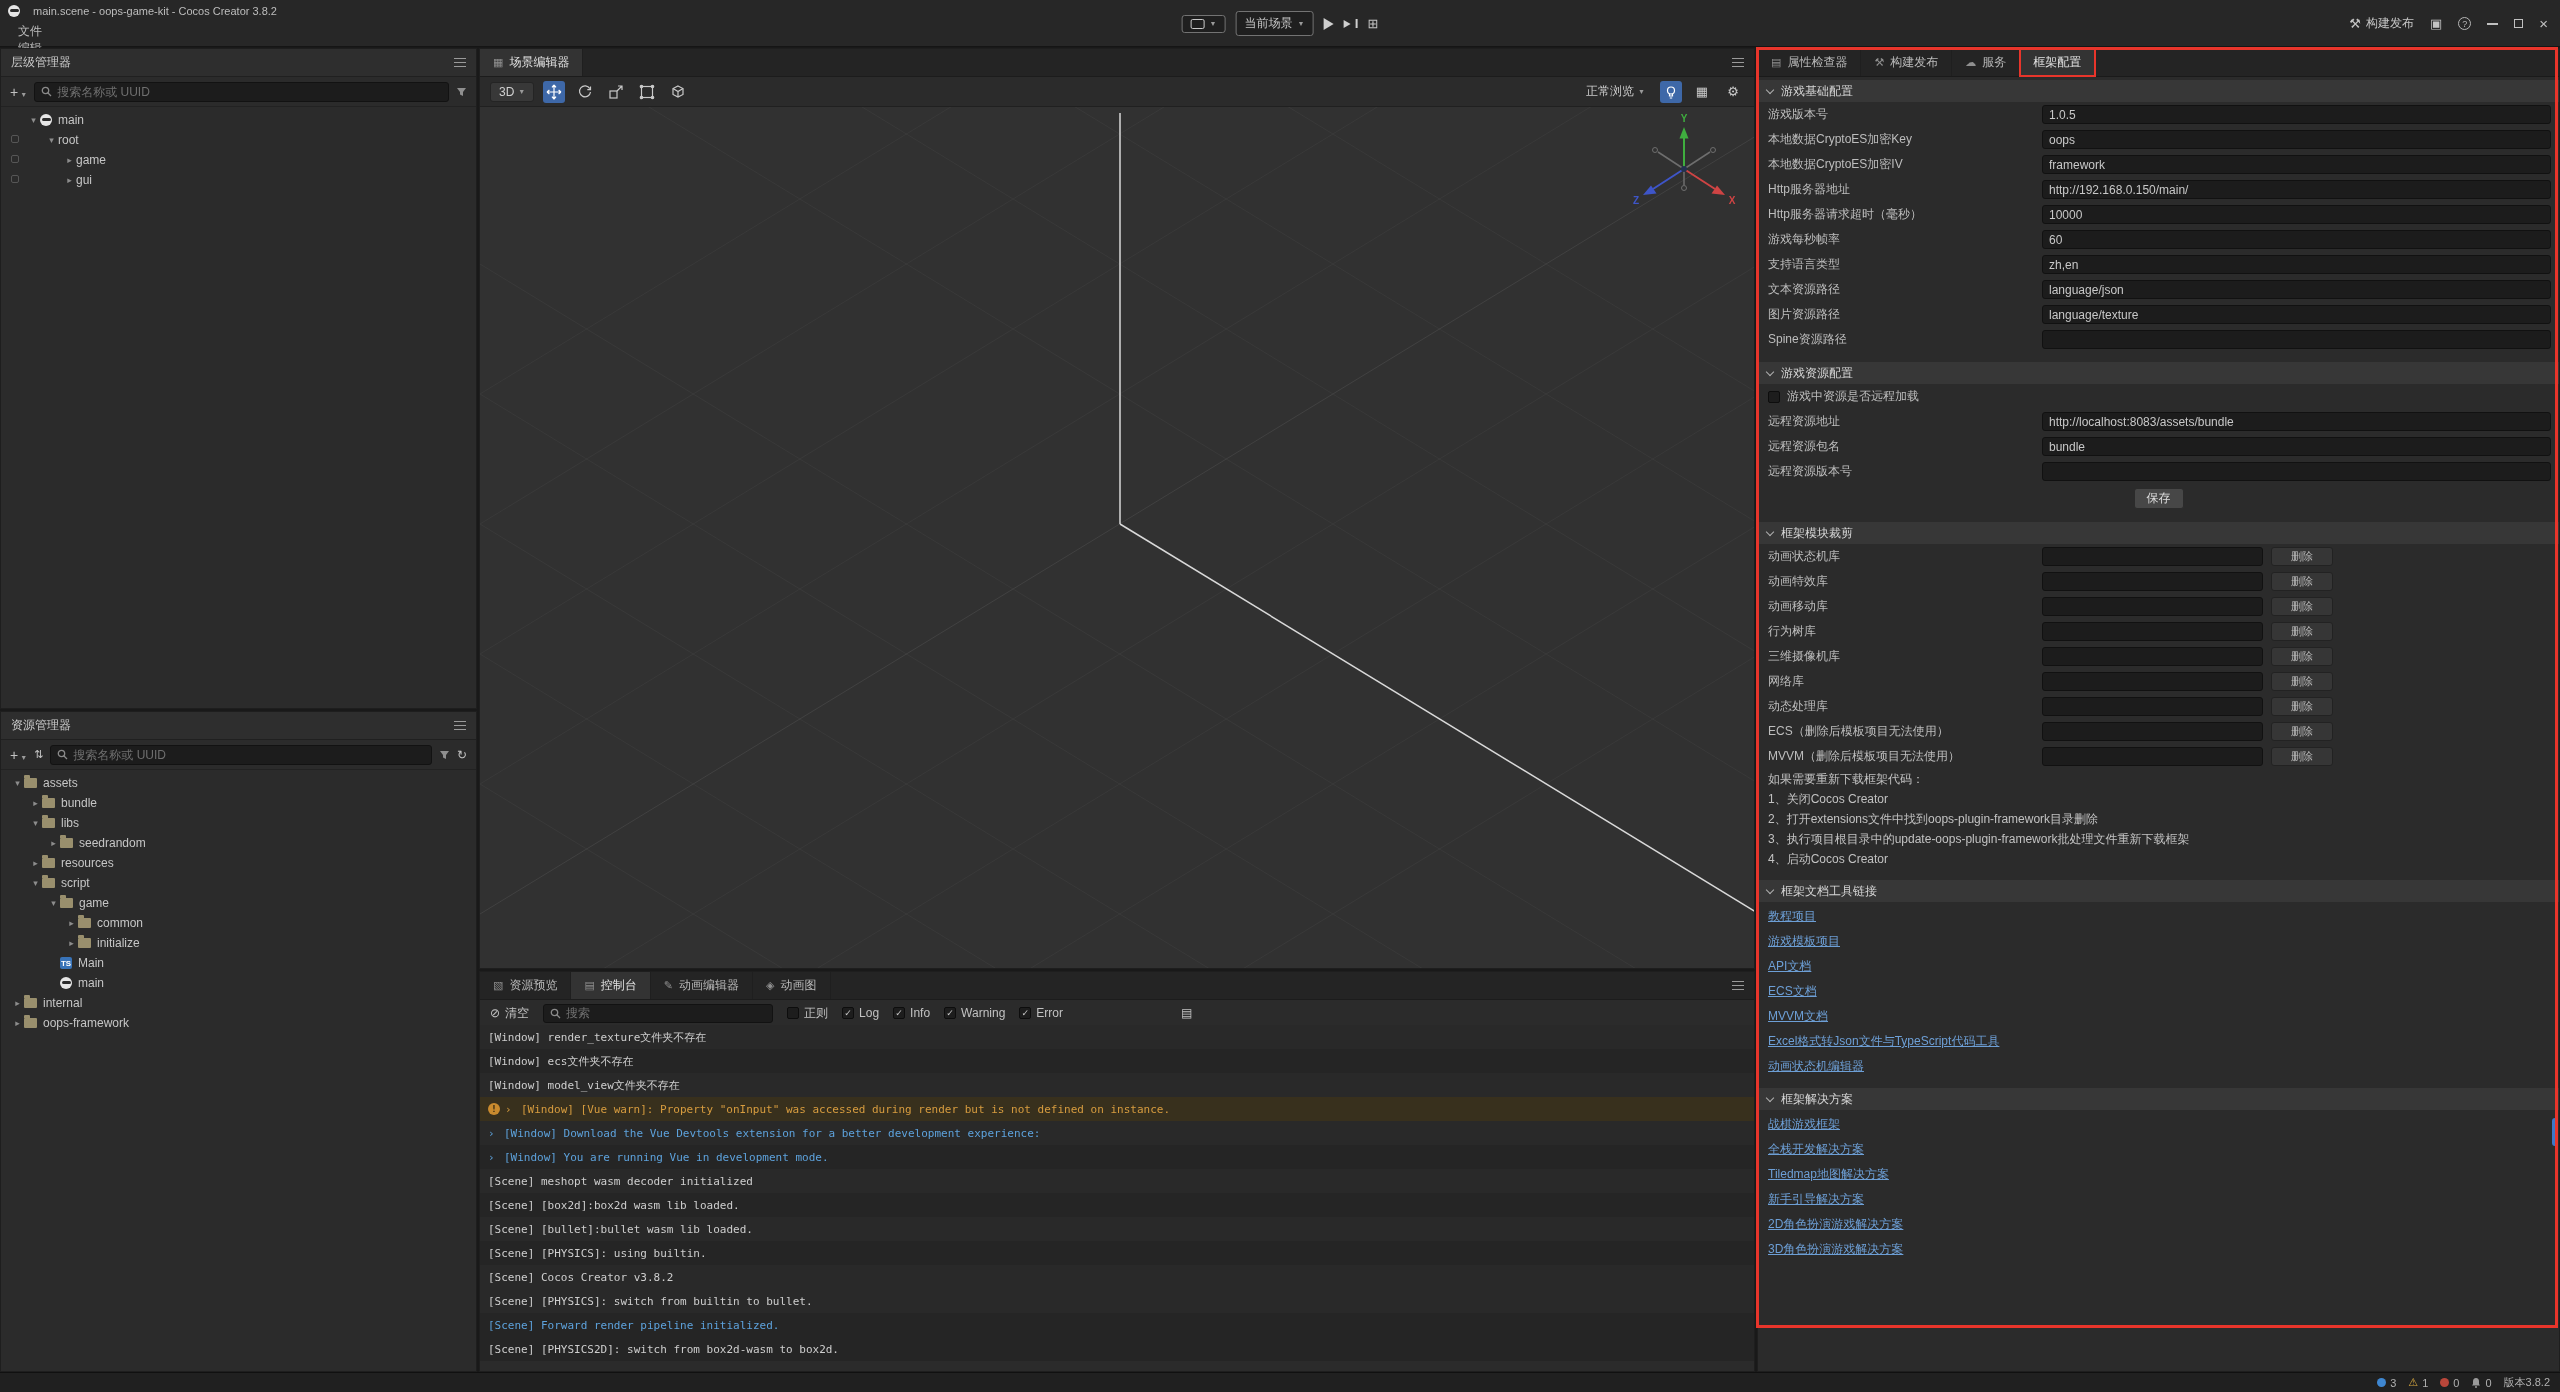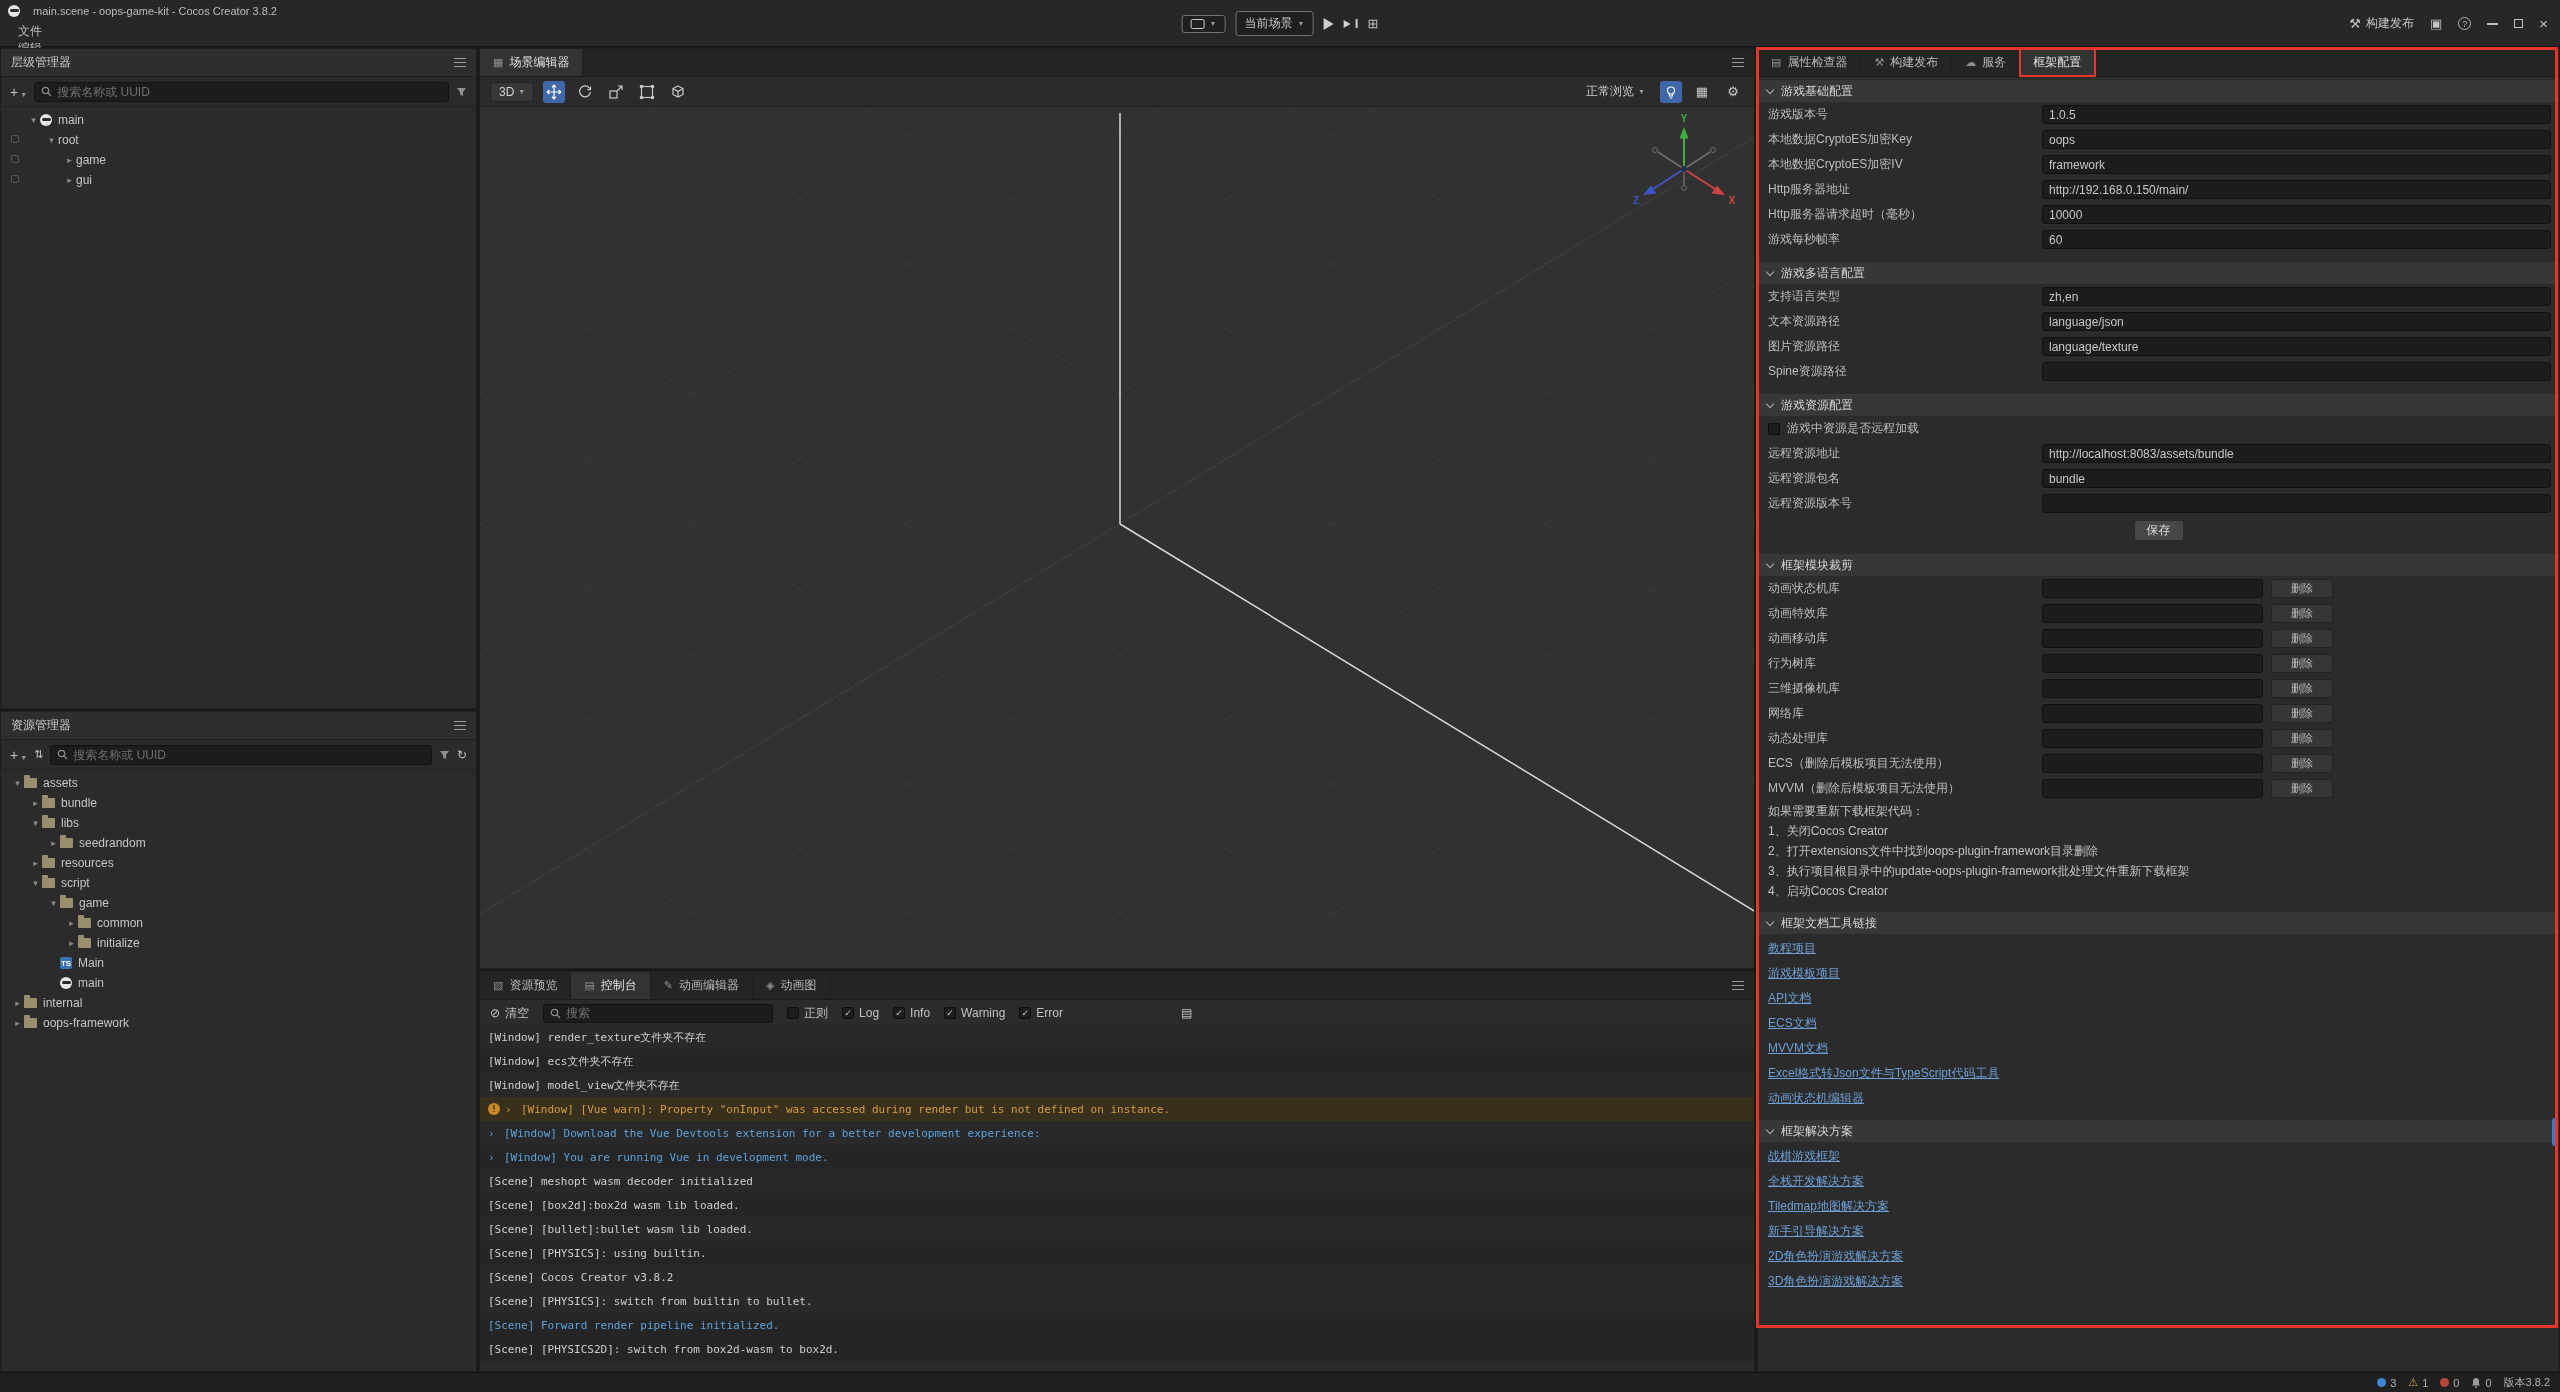--- a/index.html
+++ b/index.html
@@ -566,24 +566,20 @@
       </div>
     <div class="prow">
         <span class="plbl">Http服务器请求超时（毫秒）</span>
         <input class="pval" value="10000" style="">
       </div>
     <div class="prow">
         <span class="plbl">游戏每秒帧率</span>
         <input class="pval" value="60" style="">
       </div>
 
-    <div class="sec mt10">
-        <span class="chev"></span>
-        <span>游戏多语言配置</span>
-      </div>
     <div class="prow">
         <span class="plbl">支持语言类型</span>
         <input class="pval" value="zh,en" style="">
       </div>
     <div class="prow">
         <span class="plbl">文本资源路径</span>
         <input class="pval" value="language/json" style="">
       </div>
     <div class="prow">
         <span class="plbl">图片资源路径</span>

